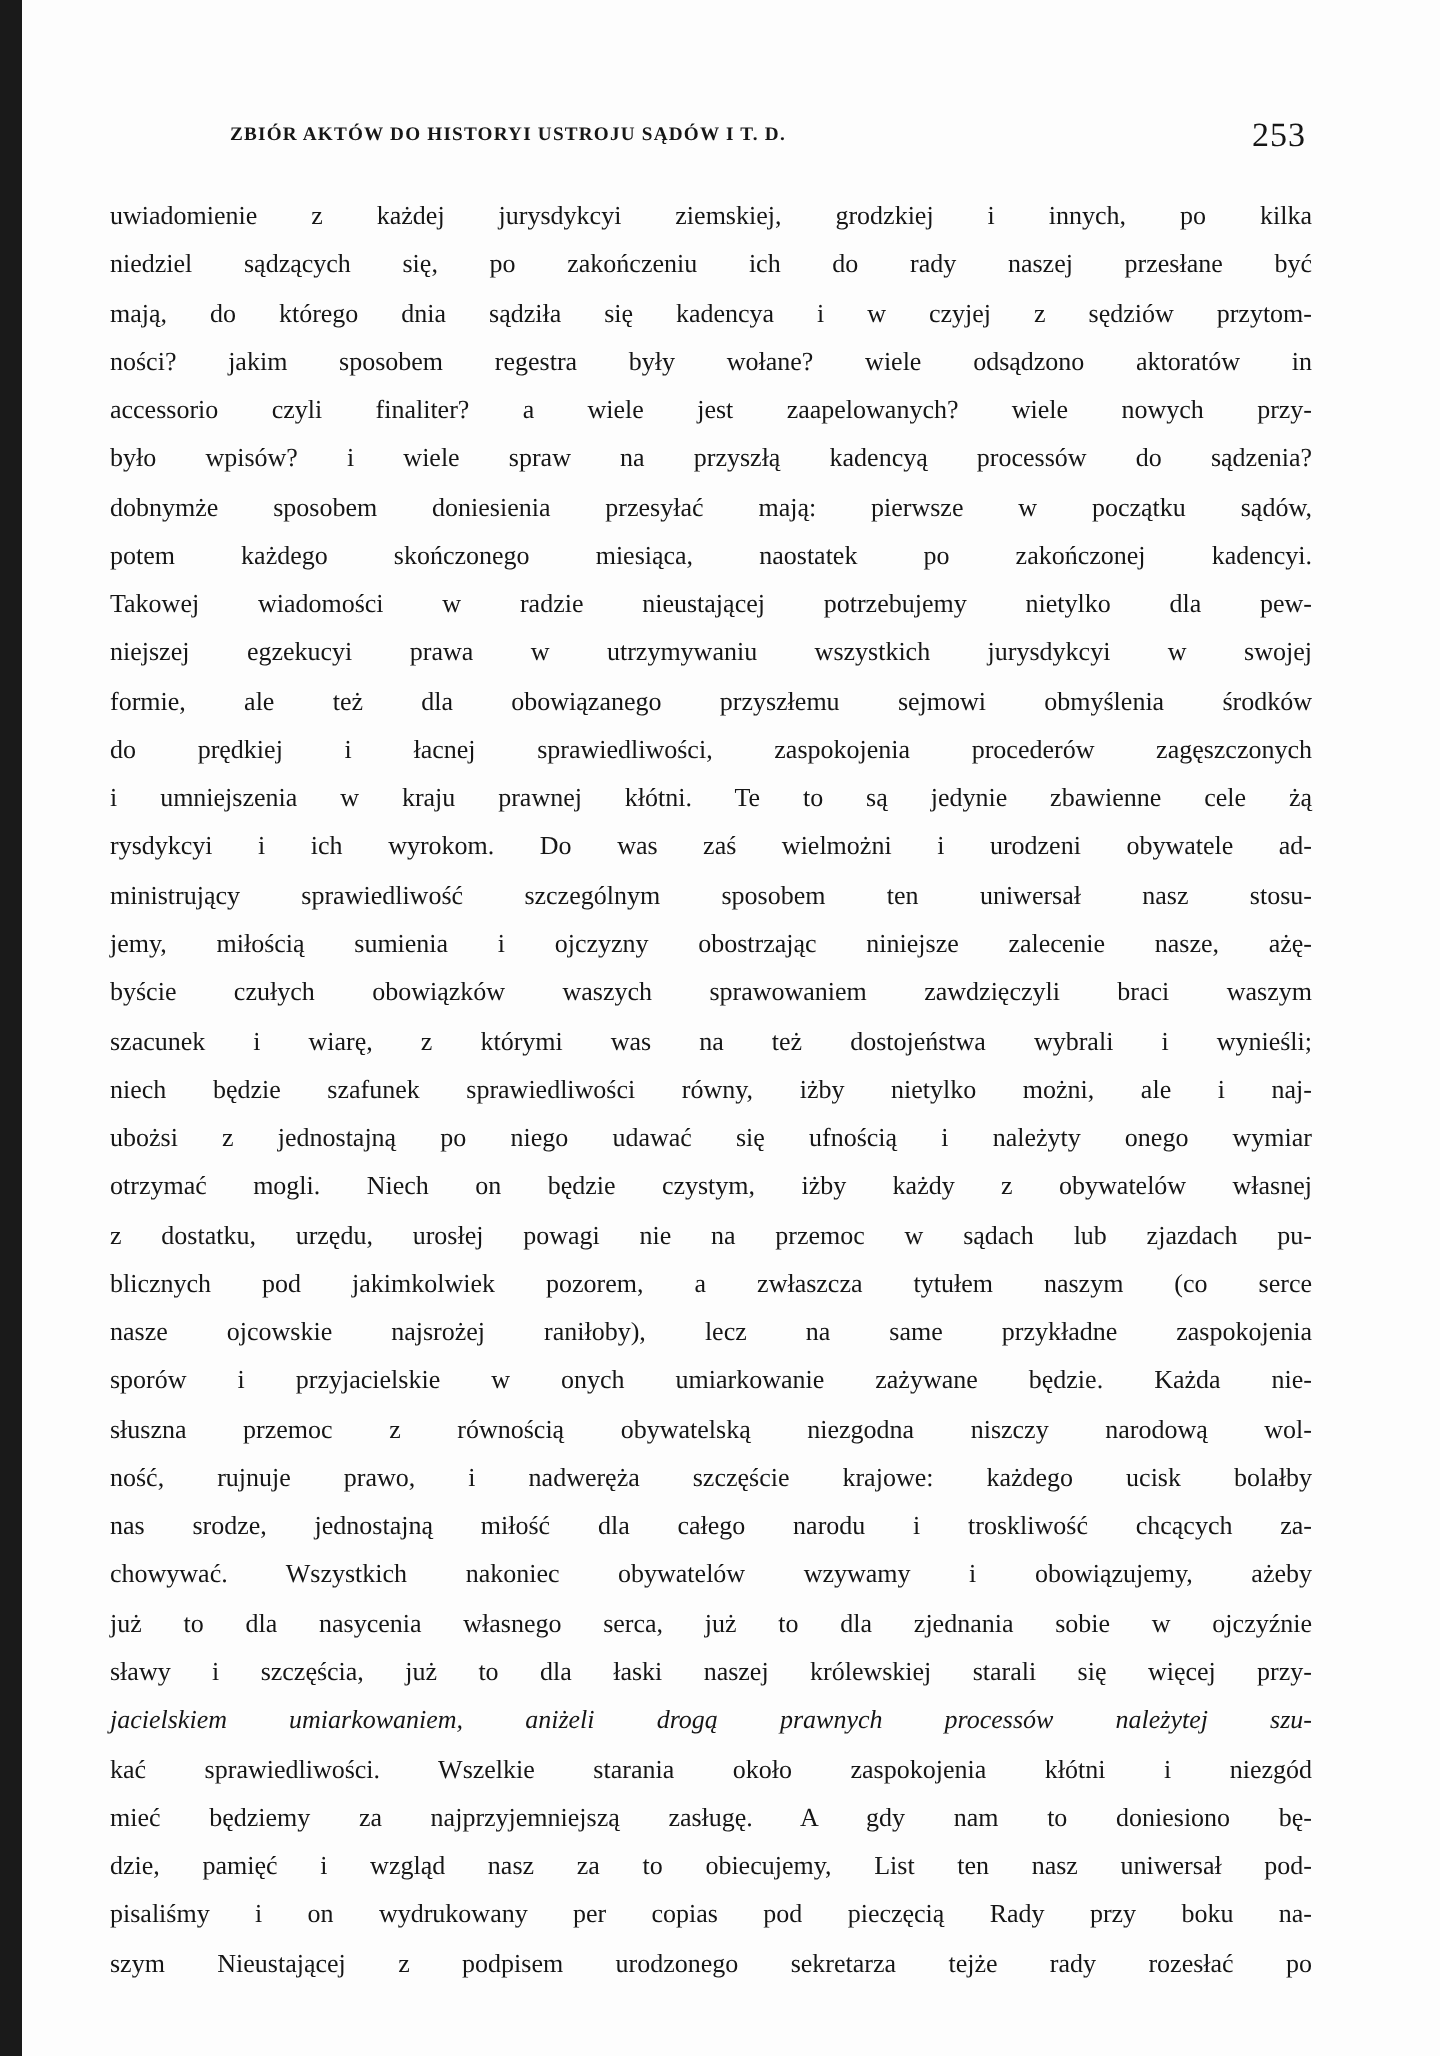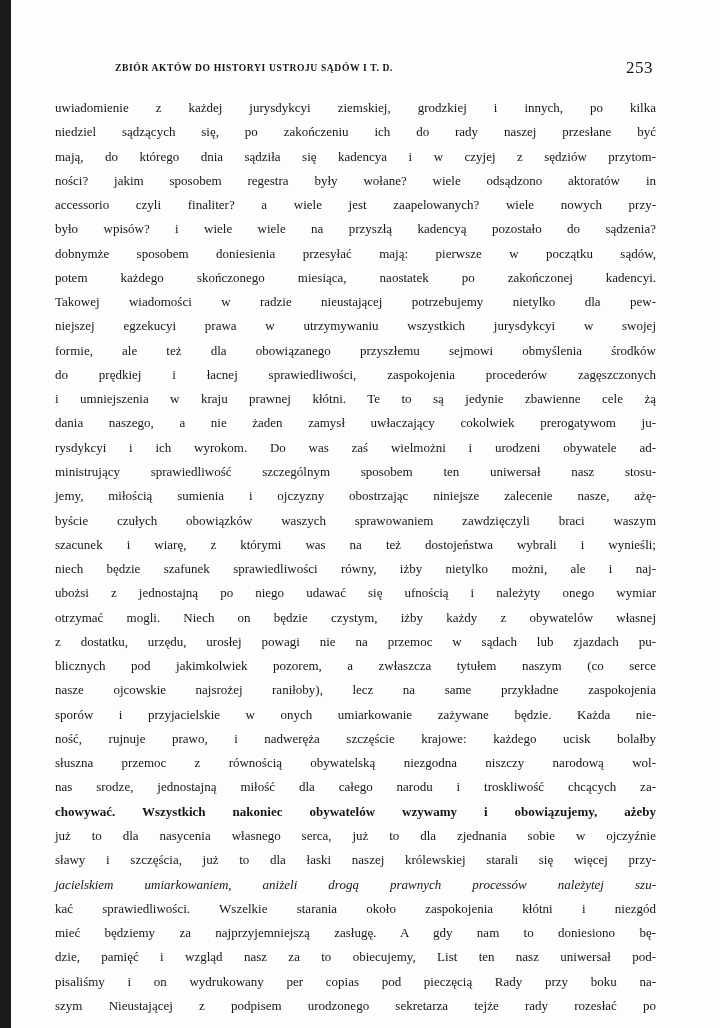--- a/index.html
+++ b/index.html
@@ -43,45 +43,44 @@
   <div class="running-title">Zbiór aktów do historyi ustroju sądów i t. d.</div>
   <div class="page-number">253</div>
 </div>
 
 <div class="body-text" id="body-text">
     <div class="line" style="display: block; width: 601px;">uwiadomienie z każdej jurysdykcyi ziemskiej, grodzkiej i innych, po kilka</div>
     <div class="line" style="display: block; width: 601px;">niedziel sądzących się, po zakończeniu ich do rady naszej przesłane być</div>
     <div class="line" style="display: block; width: 601px;">mają, do którego dnia sądziła się kadencya i w czyjej z sędziów przytom-</div>
     <div class="line" style="display: block; width: 601px;">ności? jakim sposobem regestra były wołane? wiele odsądzono aktoratów in</div>
     <div class="line" style="display: block; width: 601px;">accessorio czyli finaliter? a wiele jest zaapelowanych? wiele nowych przy-</div>
-    <div class="line" style="display: block; width: 601px;">było wpisów? i wiele wiele na przyszłą kadencyą pozostało do sądzenia?</div>
+    <div class="line" style="display: block; width: 601px;">było wpisów? i wiele spraw na przyszłą kadencyą processów do sądzenia?</div>
     <div class="line" style="display: block; width: 601px;">dobnymże sposobem doniesienia przesyłać mają: pierwsze w początku sądów,</div>
     <div class="line" style="display: block; width: 601px;">potem każdego skończonego miesiąca, naostatek po zakończonej kadencyi.</div>
     <div class="line" style="display: block; width: 601px;">Takowej wiadomości w radzie nieustającej potrzebujemy nietylko dla pew-</div>
     <div class="line" style="display: block; width: 601px;">niejszej egzekucyi prawa w utrzymywaniu wszystkich jurysdykcyi w swojej</div>
     <div class="line" style="display: block; width: 601px;">formie, ale też dla obowiązanego przyszłemu sejmowi obmyślenia środków</div>
     <div class="line" style="display: block; width: 601px;">do prędkiej i łacnej sprawiedliwości, zaspokojenia procederów zagęszczonych</div>
     <div class="line" style="display: block; width: 601px;">i umniejszenia w kraju prawnej kłótni. Te to są jedynie zbawienne cele żą</div>
-    <div class="line" style="display: block; width: 601px;">dania naszego, a nie żaden zamysł uwłaczający cokolwiek prerogatywom ju-</div>
     <div class="line" style="display: block; width: 601px;">rysdykcyi i ich wyrokom. Do was zaś wielmożni i urodzeni obywatele ad-</div>
     <div class="line" style="display: block; width: 601px;">ministrujący sprawiedliwość szczególnym sposobem ten uniwersał nasz stosu-</div>
     <div class="line" style="display: block; width: 601px;">jemy, miłością sumienia i ojczyzny obostrzając niniejsze zalecenie nasze, ażę-</div>
     <div class="line" style="display: block; width: 601px;">byście czułych obowiązków waszych sprawowaniem zawdzięczyli braci waszym</div>
     <div class="line" style="display: block; width: 601px;">szacunek i wiarę, z którymi was na też dostojeństwa wybrali i wynieśli;</div>
     <div class="line" style="display: block; width: 601px;">niech będzie szafunek sprawiedliwości równy, iżby nietylko możni, ale i naj-</div>
     <div class="line" style="display: block; width: 601px;">ubożsi z jednostajną po niego udawać się ufnością i należyty onego wymiar</div>
     <div class="line" style="display: block; width: 601px;">otrzymać mogli. Niech on będzie czystym, iżby każdy z obywatelów własnej</div>
     <div class="line" style="display: block; width: 601px;">z dostatku, urzędu, urosłej powagi nie na przemoc w sądach lub zjazdach pu-</div>
     <div class="line" style="display: block; width: 601px;">blicznych pod jakimkolwiek pozorem, a zwłaszcza tytułem naszym (co serce</div>
     <div class="line" style="display: block; width: 601px;">nasze ojcowskie najsrożej raniłoby), lecz na same przykładne zaspokojenia</div>
     <div class="line" style="display: block; width: 601px;">sporów i przyjacielskie w onych umiarkowanie zażywane będzie. Każda nie-</div>
+    <div class="line" style="display: block; width: 601px;">słuszna przemoc z równością obywatelską niezgodna niszczy narodową wol-</div>
     <div class="line" style="display: block; width: 601px;">ność, rujnuje prawo, i nadweręża szczęście krajowe: każdego ucisk bolałby</div>
-    <div class="line" style="display: block; width: 601px;">słuszna przemoc z równością obywatelską niezgodna niszczy narodową wol-</div>
     <div class="line" style="display: block; width: 601px;">nas srodze, jednostajną miłość dla całego narodu i troskliwość chcących za-</div>
-    <div class="line" style="display: block; width: 601px; font-weight: bold;">chowywać. Wszystkich nakoniec obywatelów wzywamy i obowiązujemy, ażeby</div>
+    <div class="line" style="display: block; width: 601px;">chowywać. Wszystkich nakoniec obywatelów wzywamy i obowiązujemy, ażeby</div>
     <div class="line" style="display: block; width: 601px;">już to dla nasycenia własnego serca, już to dla zjednania sobie w ojczyźnie</div>
     <div class="line" style="display: block; width: 601px;">sławy i szczęścia, już to dla łaski naszej królewskiej starali się więcej przy-</div>
     <div class="line" style="display: block; width: 601px; font-style: italic;">jacielskiem umiarkowaniem, aniżeli drogą prawnych processów należytej szu-</div>
     <div class="line" style="display: block; width: 601px;">kać sprawiedliwości. Wszelkie starania około zaspokojenia kłótni i niezgód</div>
     <div class="line" style="display: block; width: 601px;">mieć będziemy za najprzyjemniejszą zasługę. A gdy nam to doniesiono bę-</div>
     <div class="line" style="display: block; width: 601px;">dzie, pamięć i wzgląd nasz za to obiecujemy, List ten nasz uniwersał pod-</div>
     <div class="line" style="display: block; width: 601px;">pisaliśmy i on wydrukowany per copias pod pieczęcią Rady przy boku na-</div>
     <div class="line" style="display: block; width: 601px;">szym Nieustającej z podpisem urodzonego sekretarza tejże rady rozesłać po</div>
   </div>
 

